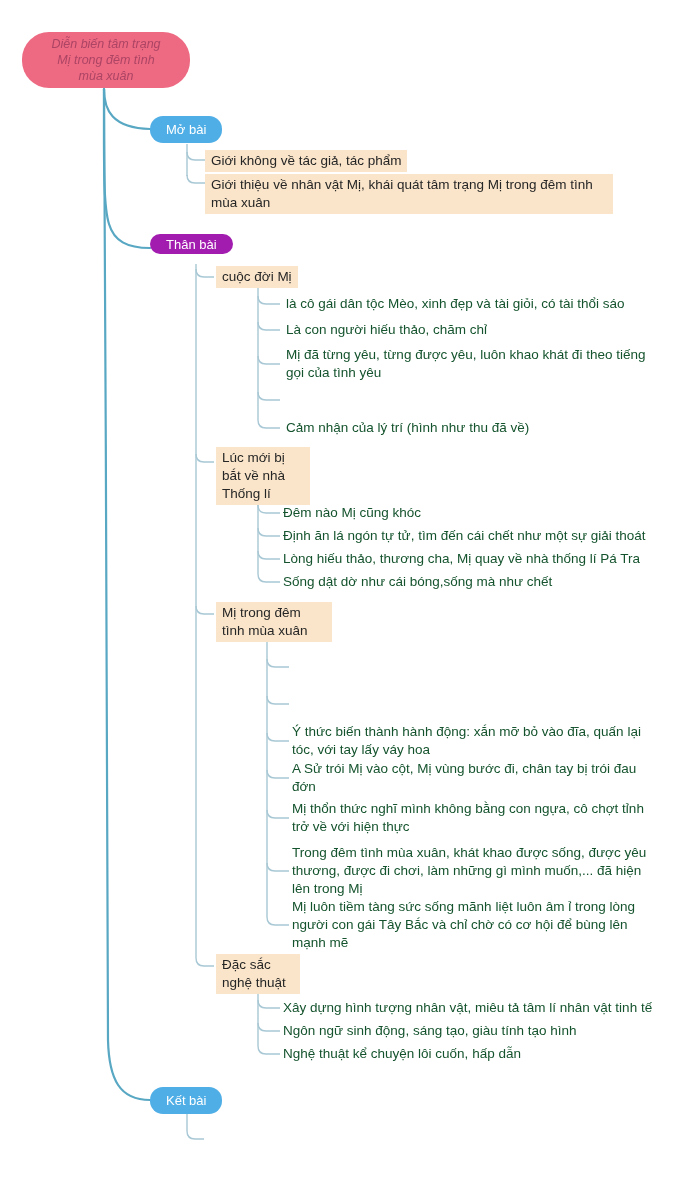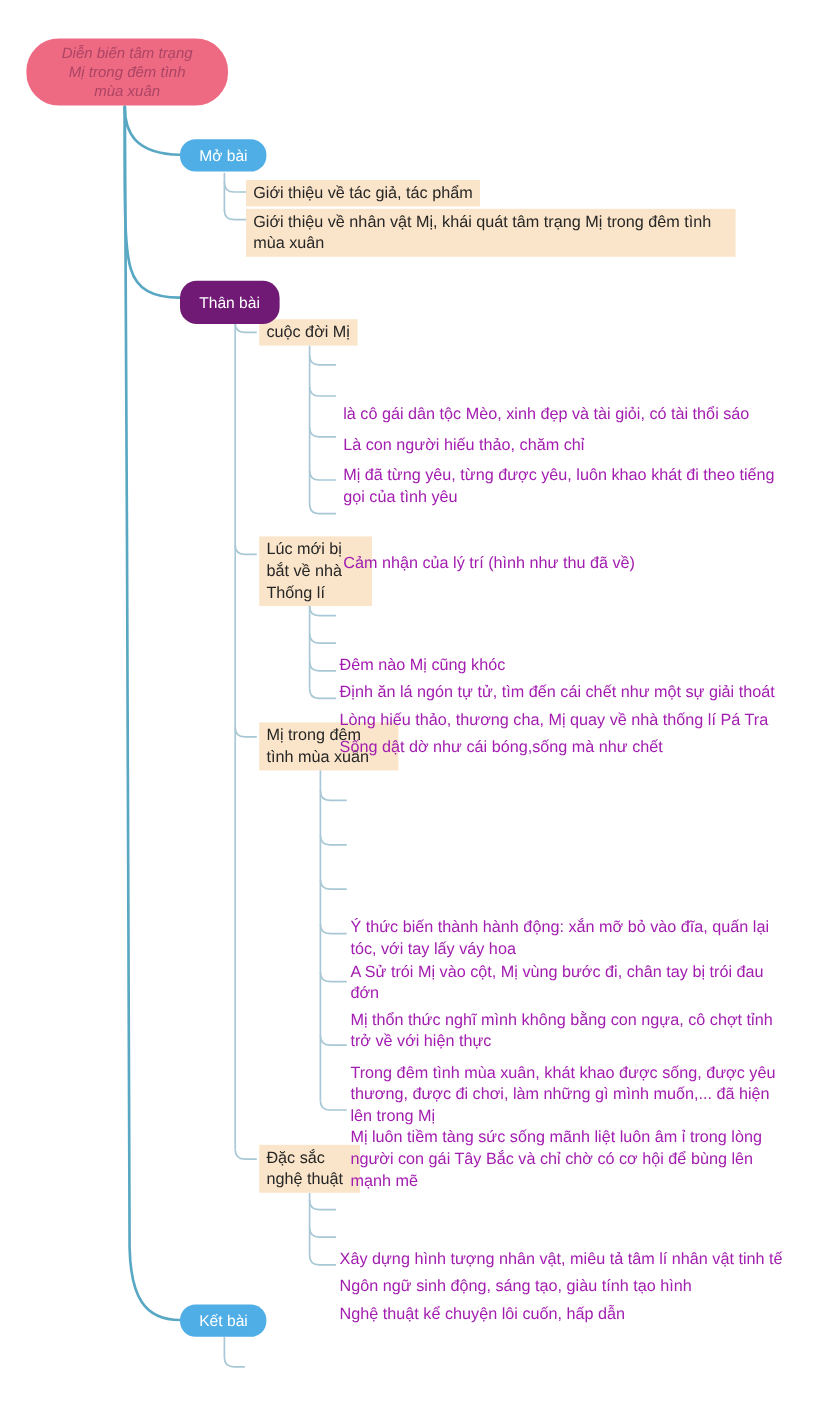--- a/index.html
+++ b/index.html
@@ -10,28 +10,28 @@
   svg.links{position:absolute;left:0;top:0;width:680px;height:1182px;z-index:0;}
   .node{position:absolute;z-index:2;display:flex;align-items:center;justify-content:center;
     color:#fff;font-weight:normal;font-size:13px;}
   .root{
     left:22px;top:32px;width:168px;height:56px;background:#EE6A83;color:#AC4464;
     border-radius:27px;font-style:italic;font-size:12.5px;line-height:1.3;
     flex-direction:column;text-align:center;
   }
   .branch{height:27px;border-radius:13px;padding:0 16px;}
   .blue{background:#4FAEE6;}
-  .teal{background:#701a75;height:36px;border-radius:14px;}
+  .teal{background:#a21caf;height:20px;border-radius:14px;}
   .topic{
     position:absolute;z-index:1;background:#FAE5CA;color:#262626;
     font-size:13.5px;line-height:18px;padding:2px 6px;
   }
   .nowrap{white-space:nowrap;}
   .leaf{
-    position:absolute;z-index:1;color:#a21caf;font-size:13.5px;line-height:18px;margin-top:41px;
+    position:absolute;z-index:1;color:#14532d;font-size:13.5px;line-height:18px;
   }
 </style>
 </head>
 <body>
 
 <div class="canvas">
 
   <svg class="links" viewBox="0 0 680 1182" xmlns="http://www.w3.org/2000/svg">
 
     <g stroke="#58A7C3" stroke-width="2.2" fill="none" stroke-linecap="round">
@@ -86,21 +86,21 @@
   <div class="node root">
     <span>Diễn biến tâm trạng</span>
     <span>Mị trong đêm tình</span>
     <span>mùa xuân</span>
   </div>
 
   <div class="node branch blue" style="left:150px;top:116px">Mở bài</div>
   <div class="node branch teal" style="left:150px;top:234px">Thân bài</div>
   <div class="node branch blue" style="left:150px;top:1087px">Kết bài</div>
 
-  <div class="topic nowrap" style="left:205px;top:150px">Giới thiệu về tác giả, tác phẩm</div>
+  <div class="topic nowrap" style="left:205px;top:150px">Giới không về tác giả, tác phẩm</div>
   <div class="topic" style="left:205px;top:174px;width:396px">Giới thiệu về nhân vật Mị, khái quát tâm trạng Mị trong đêm tình mùa xuân</div>
 
   <div class="topic nowrap" style="left:216px;top:266px">cuộc đời Mị</div>
   <div class="topic" style="left:216px;top:447px;width:82px">Lúc mới bị bắt về nhà Thống lí</div>
   <div class="topic" style="left:216px;top:602px;width:104px">Mị trong đêm tình mùa xuân</div>
   <div class="topic" style="left:216px;top:954px;width:72px">Đặc sắc nghệ thuật</div>
 
   <div class="leaf nowrap" style="left:286px;top:295px">là cô gái dân tộc Mèo, xinh đẹp và tài giỏi, có tài thổi sáo</div>
   <div class="leaf nowrap" style="left:286px;top:321px">Là con người hiếu thảo, chăm chỉ</div>
   <div class="leaf" style="left:286px;top:346px;width:372px">Mị đã từng yêu, từng được yêu, luôn khao khát đi theo tiếng gọi của tình yêu</div>

